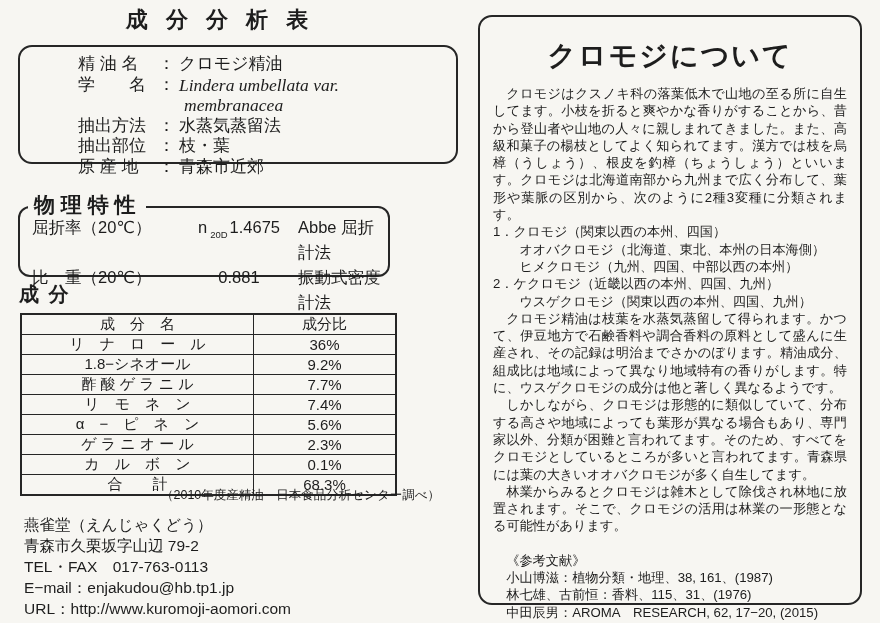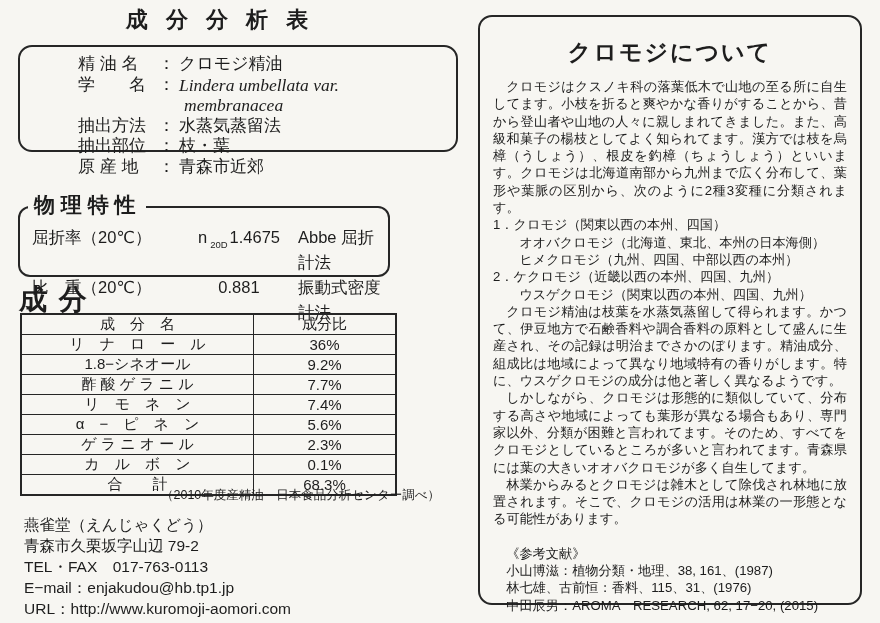--- a/index.html
+++ b/index.html
@@ -7,61 +7,61 @@
     width:880px;height:623px;position:relative;overflow:hidden;
     background:#f7f6f2;color:#1d1d1d;
     font-family:"Liberation Sans","DejaVu Sans",sans-serif;
   }
   
   .doc-title{
     position:absolute;left:0;top:5px;width:440px;text-align:center;
     font-size:22px;font-weight:bold;letter-spacing:6px;white-space:pre;
   }
   .info-box{
-    position:absolute;left:18px;top:45px;width:440px;height:107px;
+    position:absolute;left:18px;top:45px;width:440px;height:119px;
     border:2.5px solid #262626;border-radius:14px;box-sizing:border-box;
     padding:7px 0 0 58px;font-size:17px;line-height:20.5px;
   }
   .info-row{display:flex;}
   .info-label{display:inline-block;width:80px;white-space:pre;}
   .info-colon{margin-right:4px;}
   .sci{font-family:"Liberation Serif","DejaVu Serif",serif;font-style:italic;font-size:17.5px;}
   .sci-line2{display:block;padding-left:5px;}
   .phys-box{
     position:absolute;left:18px;top:206px;width:372px;height:71px;
     border:2.5px solid #262626;border-radius:12px;box-sizing:border-box;
-    padding:17px 0 0 12px;
+    padding:7px 0 0 12px;
   }
   .phys-legend{
     position:absolute;left:8px;top:-17px;background:#f7f6f2;
     padding:0 10px 0 6px;font-size:21px;font-weight:bold;white-space:pre;
   }
   .phys-row{display:grid;grid-template-columns:148px 118px auto;font-size:16.5px;line-height:25px;}
   .phys-value{text-align:center;}
   .nstack{display:inline-flex;flex-direction:row;font-size:9.5px;line-height:9px;vertical-align:-5px;margin:0 2px 0 3px;}
-  .comp-heading{position:absolute;left:19px;top:281px;font-size:28px;font-weight:bold;white-space:pre;letter-spacing:2px;}
+  .comp-heading{position:absolute;left:19px;top:281px;font-size:20px;font-weight:bold;white-space:pre;letter-spacing:2px;}
   .comp-table{
     position:absolute;left:20px;top:313px;width:372px;
     border-collapse:collapse;font-size:15px;table-layout:fixed;
     border:2.5px solid #262626;
   }
   .comp-table td{border:1.6px solid #262626;height:16.2px;padding:0;text-align:center;white-space:pre;}
   .comp-table .col-name{width:231px;}
   .comp-table .col-ratio{width:141px;}
   .table-note{position:absolute;left:20px;top:487px;width:420px;text-align:right;font-size:12.5px;}
   .contact{position:absolute;left:18px;top:514px;font-size:15.5px;line-height:21px;display:flex;}
   .contact-label{white-space:pre;}
   .contact-lines{margin-left:6px;}
   
   .about-box{
     position:absolute;left:478px;top:15px;width:384px;height:590px;
     border:2.5px solid #262626;border-radius:14px;box-sizing:border-box;
     padding:12px 13px 0 13px;
   }
-  .about-title{text-align:center;font-size:23px;font-weight:bold;letter-spacing:2px;margin:8px 0 10px 0;}
+  .about-title{text-align:center;font-size:28px;font-weight:bold;letter-spacing:2px;margin:8px 0 10px 0;}
   .about-body{font-size:13.2px;line-height:17.3px;text-align:justify;}
   .about-body p{margin:0;text-indent:1em;}
   .about-list div{white-space:pre-wrap;margin:0;}
   .refs{margin-top:17px;}
   .refs-heading{margin:0;}
   .refs-items div{padding-left:1em;white-space:pre-wrap;}
 </style>
 </head>
 <body>
 

